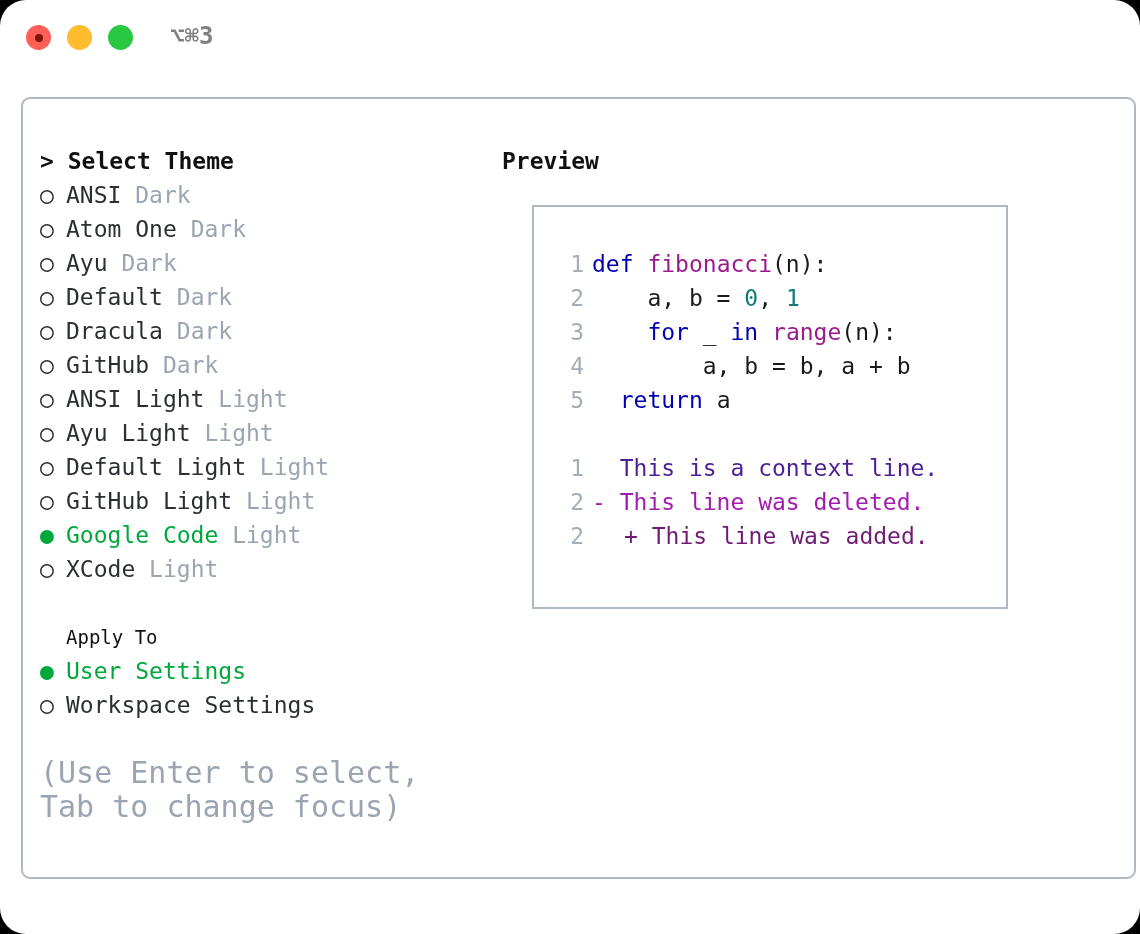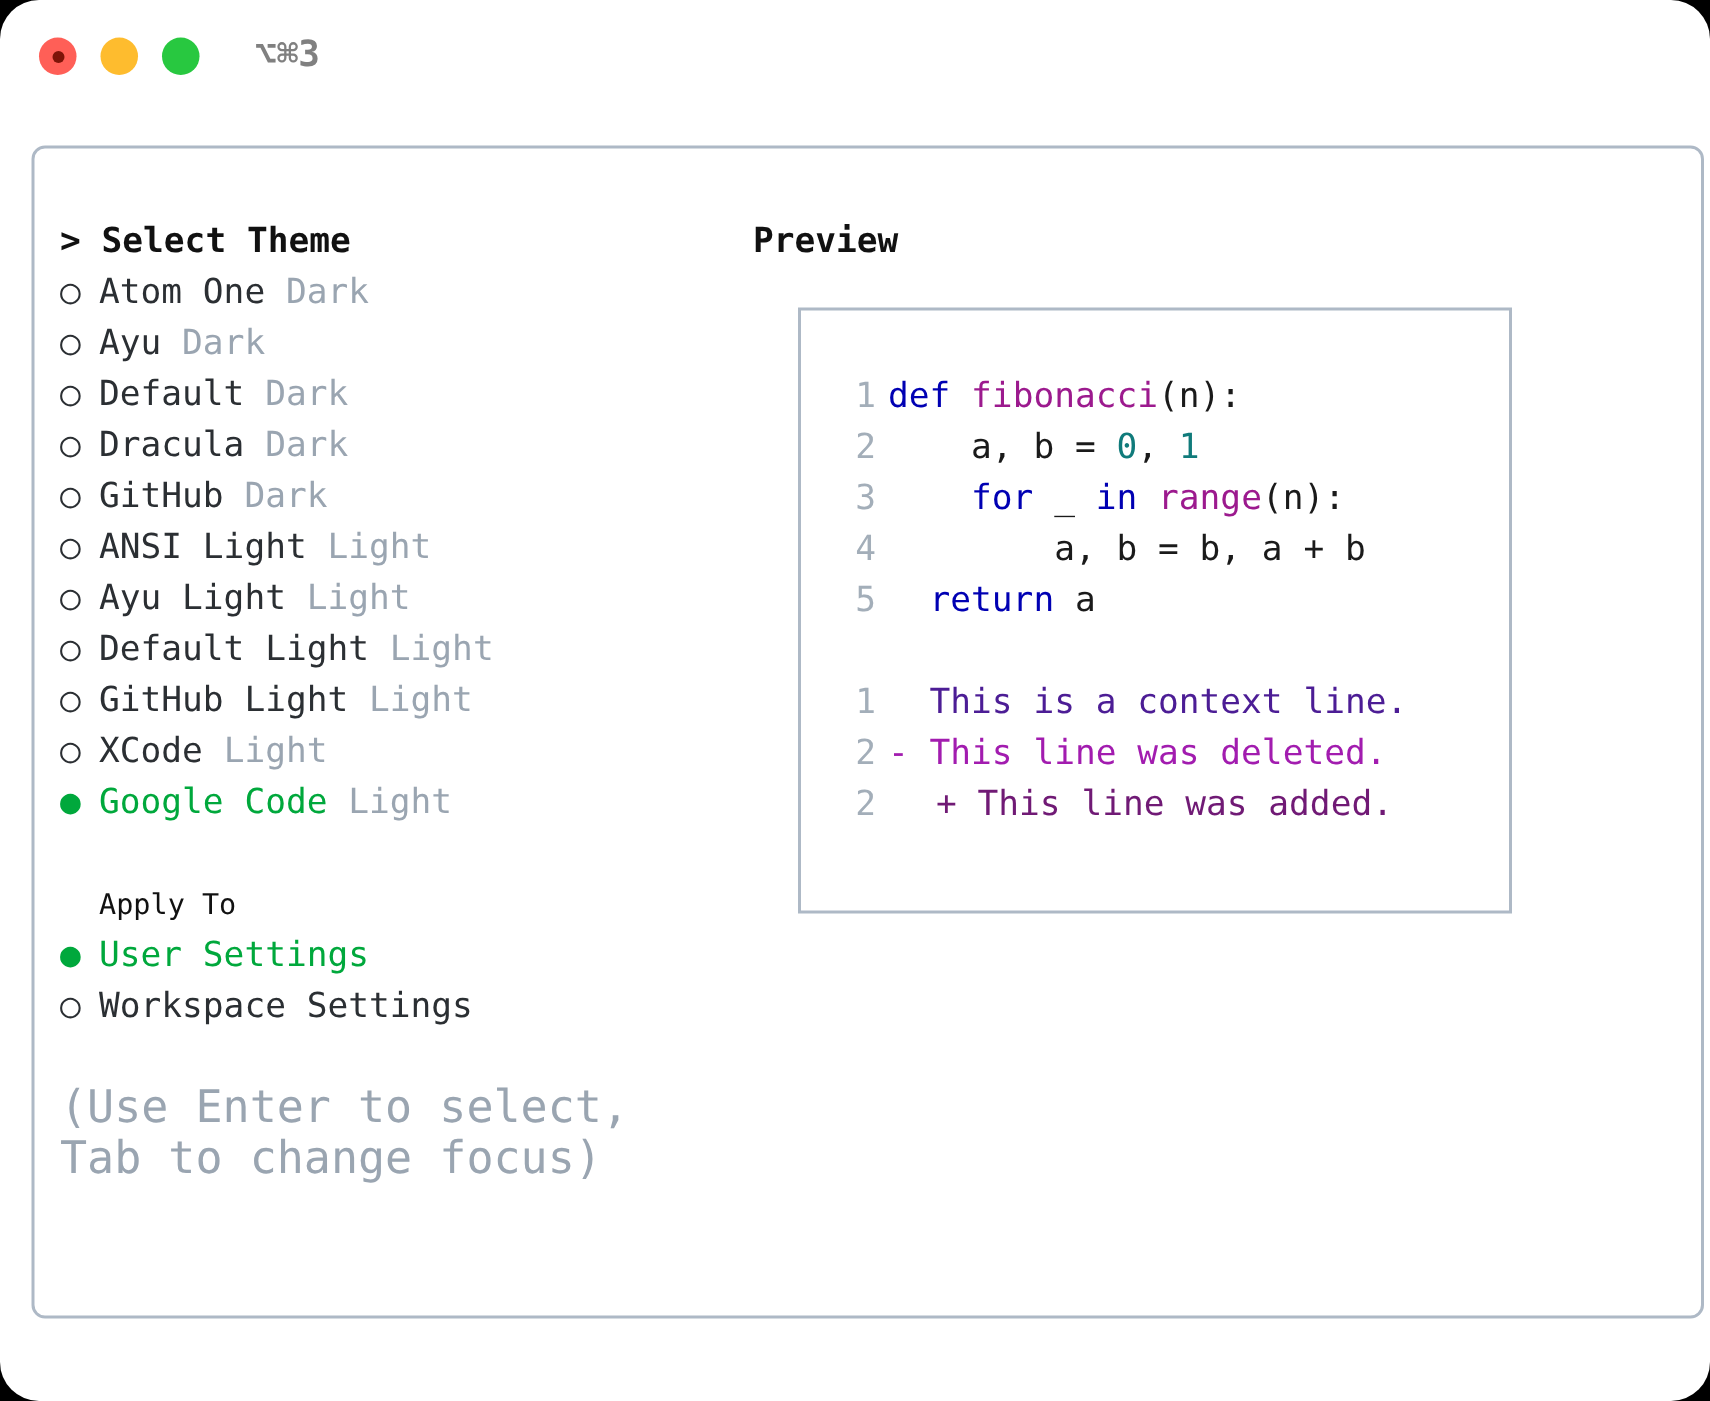--- a/index.html
+++ b/index.html
@@ -201,31 +201,32 @@
     <div class="shortcut">⌥⌘3</div>
   </div>
 
   <div class="dialog">
 
     <div class="left-col">
 
       <div class="section-title">&gt; Select Theme</div>
 
       <div id="theme-list">
+          <div class="opt-row"><span class="marker">○</span><span class="opt-label">ANSI</span><span class="opt-tag"> Dark</span></div>
           <div class="opt-row"><span class="marker">○</span><span class="opt-label">Atom One</span><span class="opt-tag"> Dark</span></div>
           <div class="opt-row"><span class="marker">○</span><span class="opt-label">Ayu</span><span class="opt-tag"> Dark</span></div>
           <div class="opt-row"><span class="marker">○</span><span class="opt-label">Default</span><span class="opt-tag"> Dark</span></div>
           <div class="opt-row"><span class="marker">○</span><span class="opt-label">Dracula</span><span class="opt-tag"> Dark</span></div>
           <div class="opt-row"><span class="marker">○</span><span class="opt-label">GitHub</span><span class="opt-tag"> Dark</span></div>
           <div class="opt-row"><span class="marker">○</span><span class="opt-label">ANSI Light</span><span class="opt-tag"> Light</span></div>
           <div class="opt-row"><span class="marker">○</span><span class="opt-label">Ayu Light</span><span class="opt-tag"> Light</span></div>
           <div class="opt-row"><span class="marker">○</span><span class="opt-label">Default Light</span><span class="opt-tag"> Light</span></div>
           <div class="opt-row"><span class="marker">○</span><span class="opt-label">GitHub Light</span><span class="opt-tag"> Light</span></div>
+          <div class="opt-row selected"><span class="marker on">●</span><span class="opt-label">Google Code</span><span class="opt-tag"> Light</span></div>
           <div class="opt-row"><span class="marker">○</span><span class="opt-label">XCode</span><span class="opt-tag"> Light</span></div>
-          <div class="opt-row selected"><span class="marker on">●</span><span class="opt-label">Google Code</span><span class="opt-tag"> Light</span></div>
         </div>
 
       <div class="spacer-row"></div>
 
       <div class="group-heading">Apply To</div>
 
       <div id="apply-list">
           <div class="opt-row selected"><span class="marker on">●</span><span class="opt-label">User Settings</span></div>
           <div class="opt-row"><span class="marker">○</span><span class="opt-label">Workspace Settings</span></div>
         </div>

